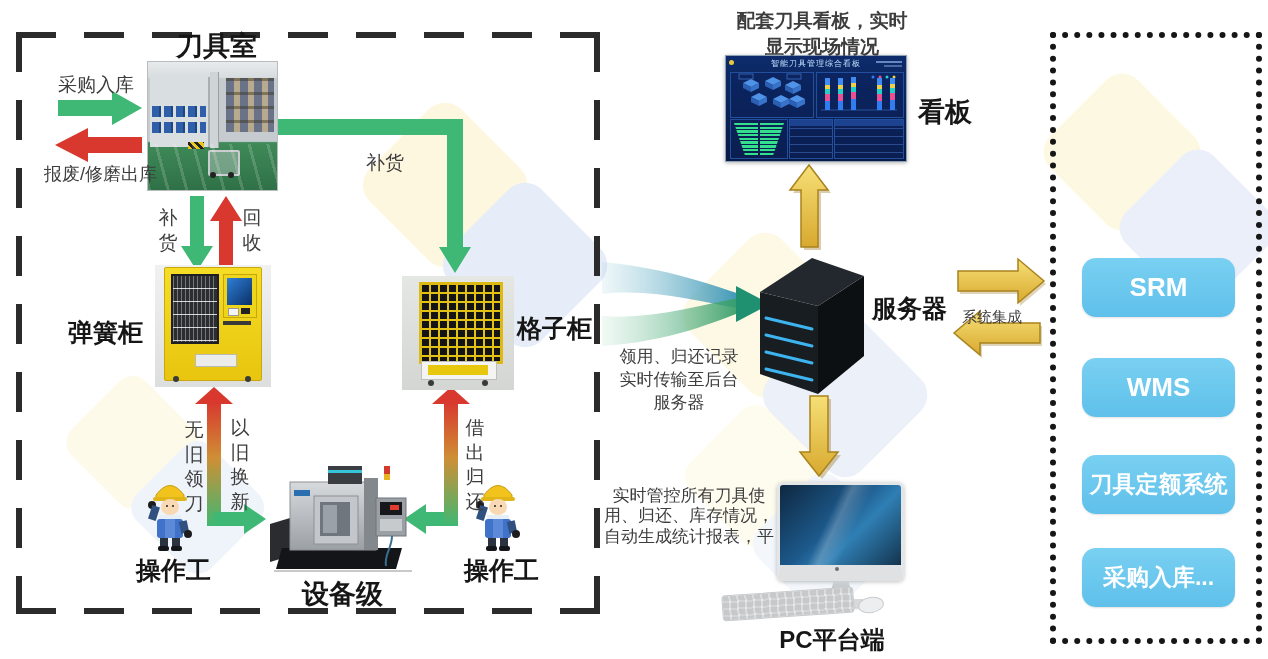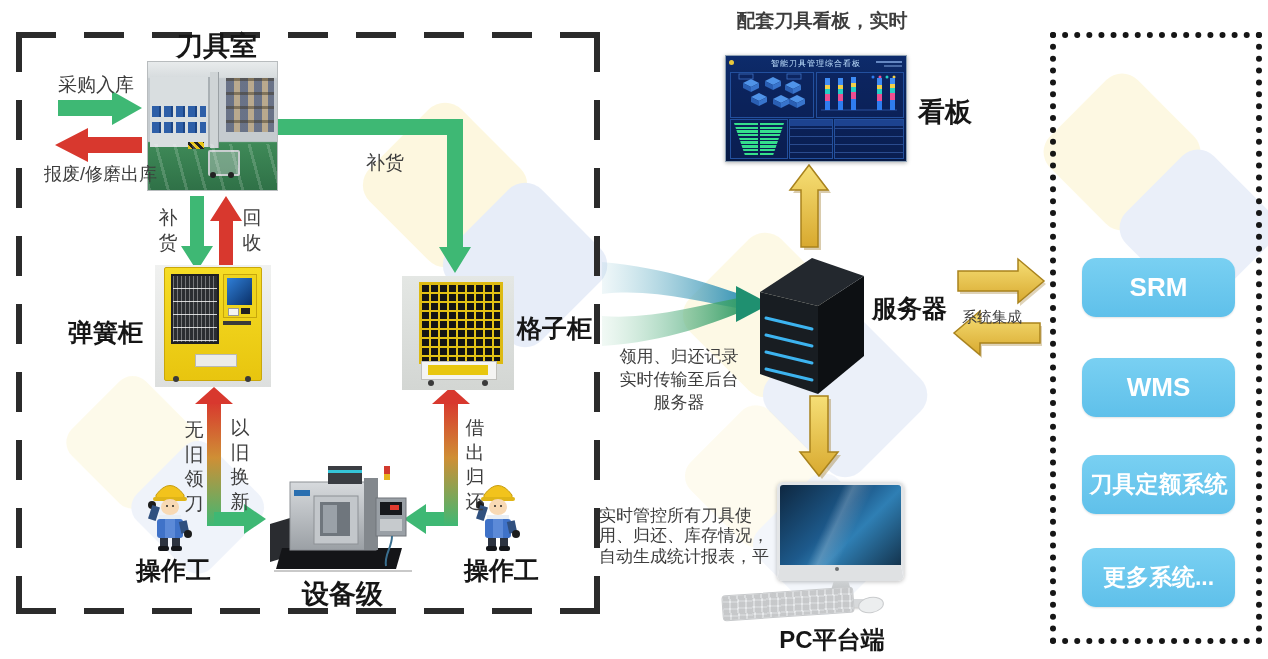--- a/index.html
+++ b/index.html
@@ -352,34 +352,35 @@
   <div class="abs lbl" style="left:517px;top:312px;font-size:25px;">格子柜</div>
   <div class="abs vtext" style="left:182px;top:418px;width:24px;font-size:19px;">无旧领刀</div>
   <div class="abs vtext" style="left:228px;top:416px;width:24px;font-size:19px;">以旧换新</div>
   <div class="abs vtext" style="left:463px;top:416px;width:24px;font-size:19px;">借出归还</div>
   <div class="abs lbl" style="left:136px;top:554px;font-size:25px;">操作工</div>
   <div class="abs lbl" style="left:464px;top:554px;font-size:25px;">操作工</div>
   <div class="abs lbl" style="left:302px;top:576px;font-size:27px;">设备级</div>
 
   <div class="abs note" style="left:716px;top:8px;width:212px;text-align:center;font-size:19px;font-weight:600;line-height:1.35;">
     <div>配套刀具看板，实时</div>
+    <div>显示现场情况</div>
   </div>
   <div class="abs lbl" style="left:918px;top:94px;font-size:27px;">看板</div>
   <div class="abs lbl" style="left:872px;top:292px;font-size:25px;">服务器</div>
   <div class="abs note" style="left:600px;top:346px;width:158px;text-align:center;font-size:17px;line-height:1.35;">
     <div>领用、归还记录</div>
     <div>实时传输至后台</div>
     <div>服务器</div>
   </div>
-  <div class="abs note" style="left:599px;top:486px;width:180px;font-size:17px;line-height:1.2;margin-top:20px;">
+  <div class="abs note" style="left:599px;top:486px;width:180px;text-align:center;font-size:17px;line-height:1.2;">
     <div>实时管控所有刀具使</div>
     <div>用、归还、库存情况，</div>
     <div>自动生成统计报表，平</div>
   </div>
   <div class="abs lbl" style="left:770px;top:624px;width:124px;text-align:center;font-size:24px;">PC平台端</div>
   <div class="abs note" style="left:962px;top:308px;font-size:15px;">系统集成</div>
 
   <div class="abs sys-btn" style="top:258px;">SRM</div>
   <div class="abs sys-btn" style="top:358px;">WMS</div>
   <div class="abs sys-btn small" style="top:455px;">刀具定额系统</div>
-  <div class="abs sys-btn small" style="top:548px;">更多系统...</div>
+  <div class="abs sys-btn small" style="top:548px;">采购入库...</div>
 
 </div>
 
 </body></html>

